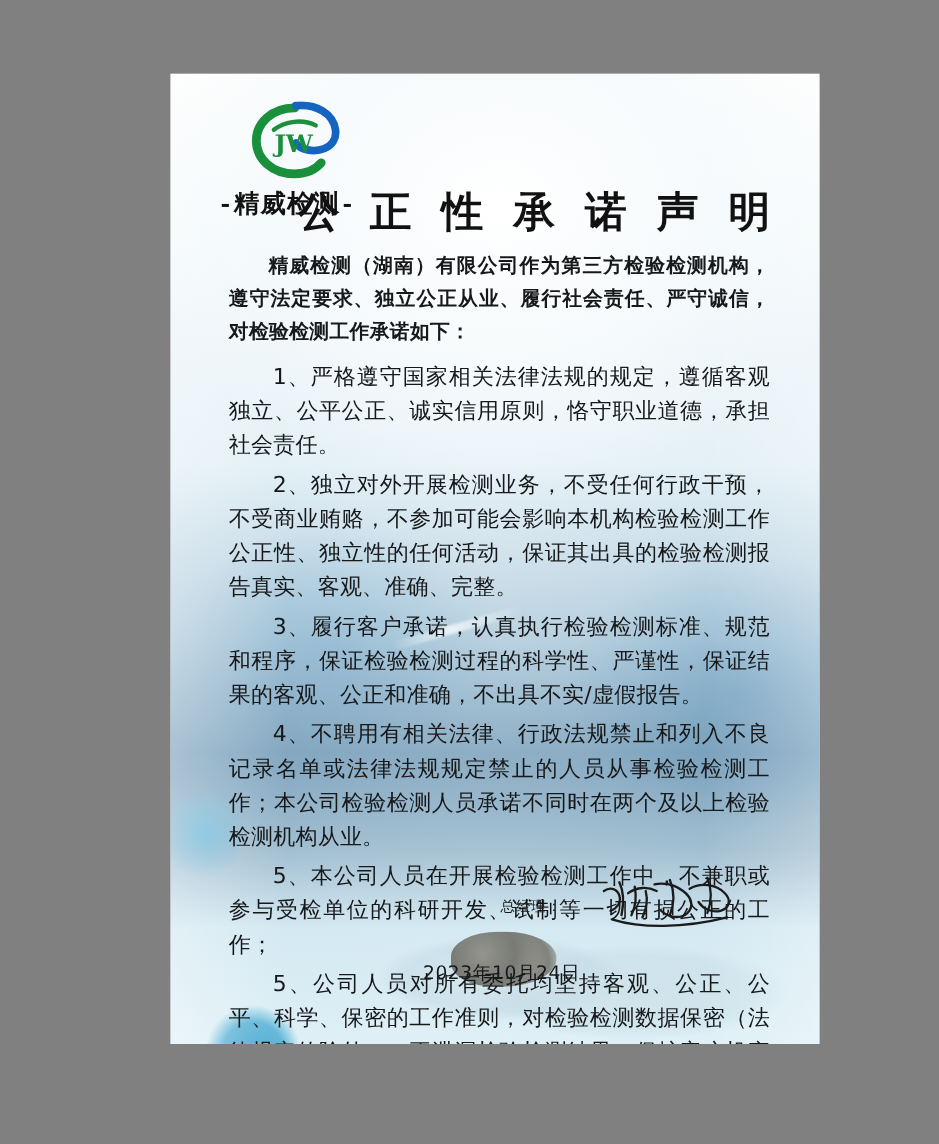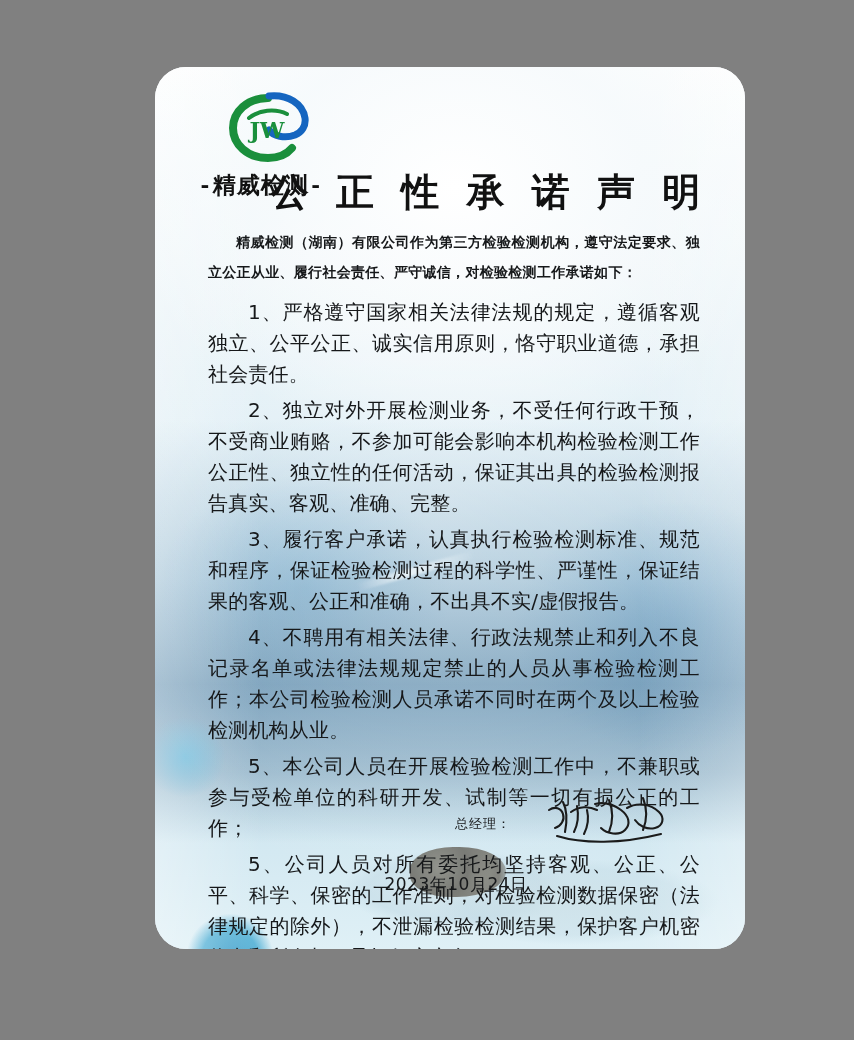--- a/index.html
+++ b/index.html
@@ -17,21 +17,20 @@
 
   
   .poster {
     position: absolute;
     left: 155px;
     top: 67px;
     width: 590px;
     height: 882px;
     overflow: hidden;
     background: #e9eef2;
-    border-radius: 31px;
   }
 
   
   .poster-bg {
     position: absolute;
     inset: 0;
     background:
       
       radial-gradient(ellipse 200px 60px at 420px 835px, rgba(205,225,232,.85) 0%, rgba(190,215,226,.35) 55%, rgba(160,195,210,0) 72%),
       
@@ -136,21 +135,21 @@
 
   
   .body-block {
     position: absolute;
     left: 53px;
     top: 160px;
     width: 492px;
     color: #16181a;
   }
   .lead {
-    font-size: 14px;
+    font-size: 18px;
     font-weight: bold;
     line-height: 30px;
     text-indent: 2em;
     text-align: justify;
     letter-spacing: .3px;
     margin: 0 0 10px 0;
     font-family: "DejaVu Sans", "Liberation Sans", sans-serif;
   }
   .clause {
     font-size: 20px;

